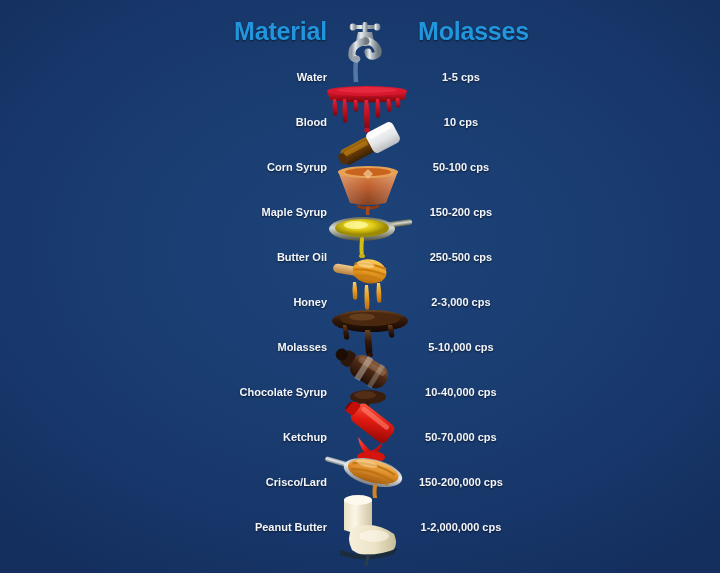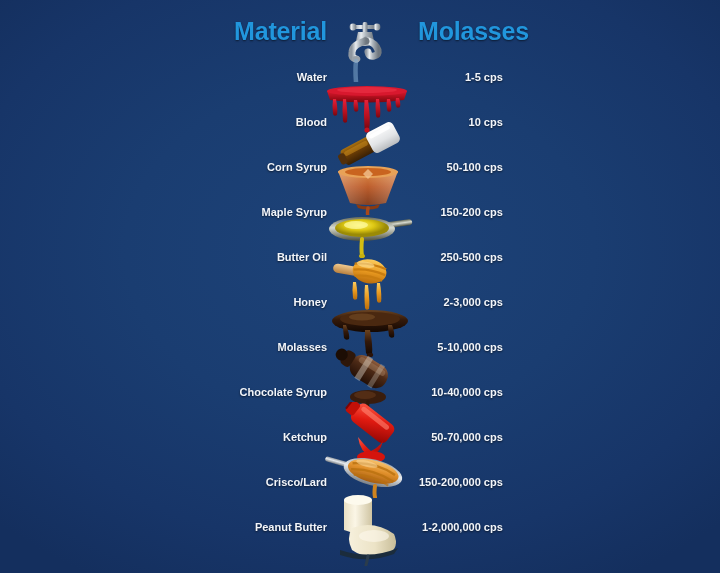--- a/index.html
+++ b/index.html
@@ -21,21 +21,21 @@
     color:#2196dd;
     text-shadow:0 1px 2px rgba(0,0,0,.55);
     white-space:nowrap;
   }
   #hdr-material{right:393px;}
   #hdr-viscosity{left:418px;}
 
   
   .col{position:absolute;top:55px;}
   #col-left{right:393px;text-align:right;}
-  #col-right{left:419px;text-align:right;}
+  #col-right{left:419px;text-align:center;}
   .cell{
     height:45px;line-height:45px;
     font-size:11px;font-weight:bold;color:#f2f5fa;
     white-space:nowrap;
     text-shadow:0 1px 2px rgba(0,0,0,.6);
   }
 
   
   #icons{position:absolute;left:0;top:0;width:720px;height:573px;pointer-events:none;}
   .icon{position:absolute;}

